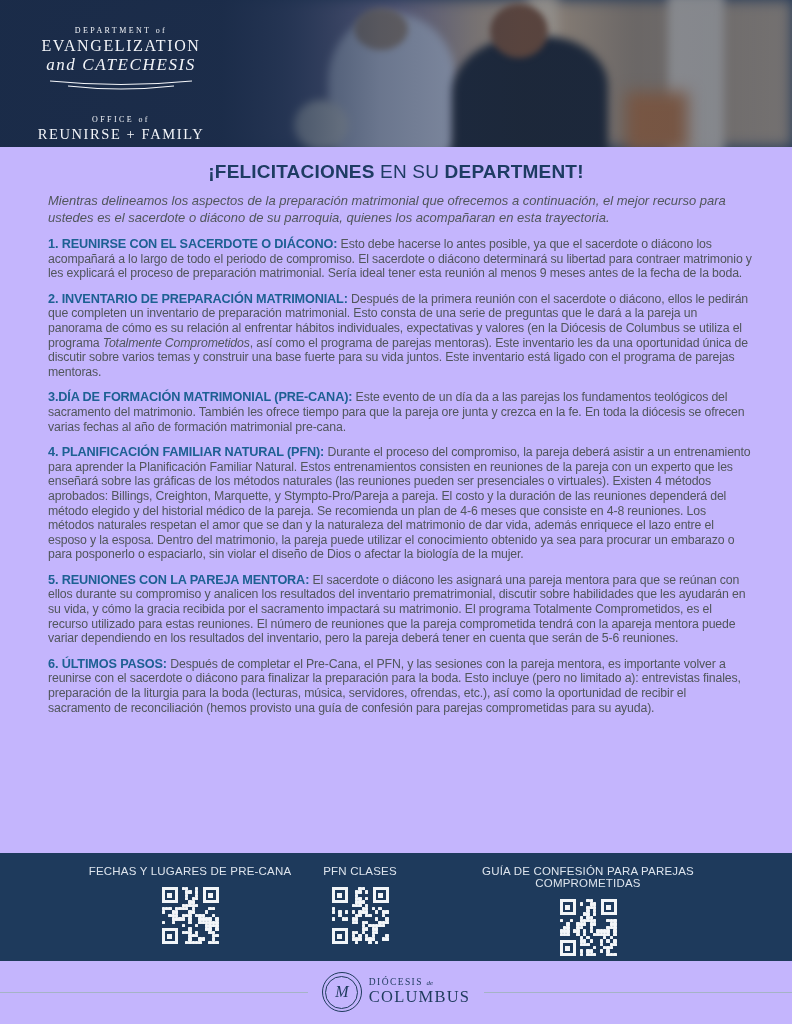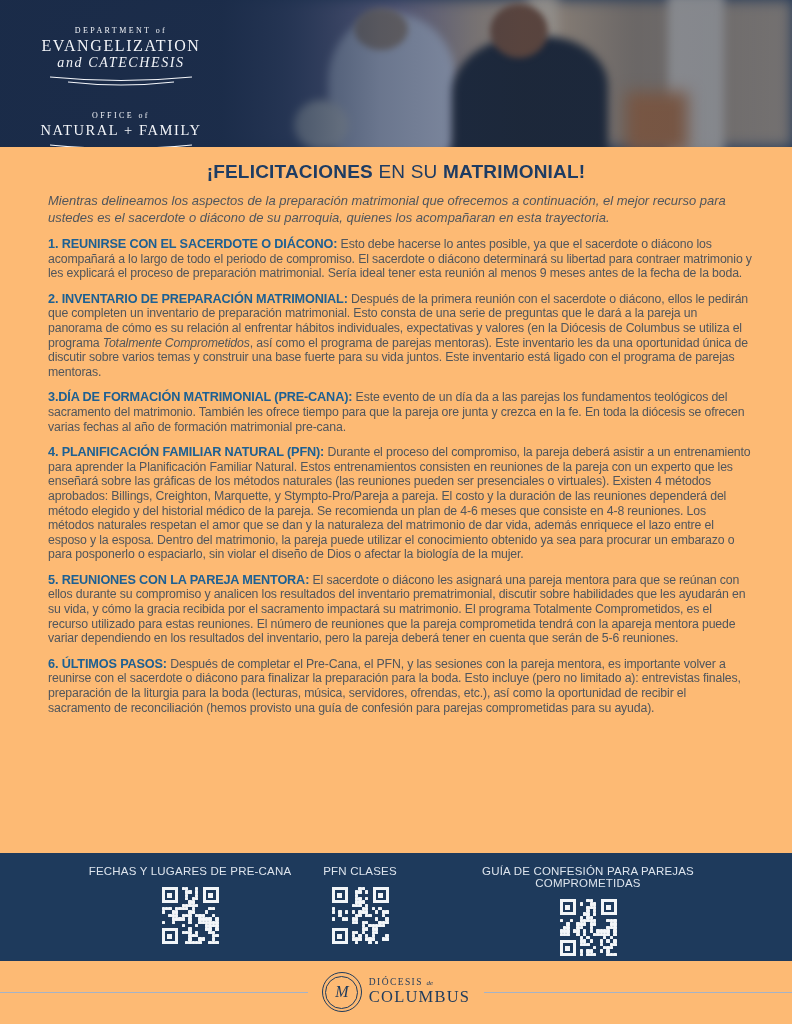--- a/index.html
+++ b/index.html
@@ -1,16 +1,16 @@
 <!DOCTYPE html>
 <html><head>
 <meta charset="utf-8">
 <style>
   html,body{margin:0;padding:0;background:#e8e8e8;}
-  .page{position:relative;width:792px;height:1024px;margin:0 auto;background:#fdba74;
+  .page{position:relative;width:792px;height:1024px;margin:0 auto;background:#c4b5fd;
         font-family:"Liberation Sans",sans-serif;overflow:hidden;}
 
   
   .hero{position:absolute;top:0;left:0;width:792px;height:147px;background:#28405f;overflow:hidden;}
   .ph{position:absolute;}
   .ph-bg{inset:0;background:linear-gradient(90deg,#2c3f63 0%,#4a5578 36%,#8e82a0 50%,#b9a48e 60%,
          #c3ab8d 70%,#9b8a76 80%,#b3a28c 100%);filter:blur(7px);}
   .ph-pillar{left:668px;top:-6px;width:56px;height:160px;background:#cfc8bd;filter:blur(5px);opacity:.92;}
   .ph-col2{left:528px;top:-6px;width:30px;height:160px;background:#d8cab4;filter:blur(6px);opacity:.8;}
   .ph-warm{left:626px;top:92px;width:62px;height:60px;background:#b06f3e;filter:blur(8px);}
@@ -19,21 +19,21 @@
   .ph-suit{left:452px;top:36px;width:156px;height:120px;background:#1c2430;border-radius:48% 42% 0 0;filter:blur(4px);}
   .ph-head{left:490px;top:4px;width:58px;height:54px;background:#7a5036;border-radius:50%;filter:blur(3px);}
   .ph-bouquet{left:294px;top:100px;width:54px;height:50px;background:#e7e5da;border-radius:50%;filter:blur(4px);}
   .hero-overlay{position:absolute;inset:0;
      background:linear-gradient(90deg,rgba(26,43,72,.98) 0%,rgba(26,43,72,.96) 28%,
      rgba(29,46,76,.55) 48%,rgba(29,46,76,.36) 66%,rgba(29,46,76,.42) 100%);}
 
   .logos{position:absolute;top:26px;left:26px;width:190px;text-align:center;color:#f3f5f9;}
   .logo-small{font-family:"Liberation Serif",serif;font-size:8px;letter-spacing:2.4px;}
   .logo-large{font-family:"Liberation Serif",serif;font-size:16px;letter-spacing:1.6px;margin-top:2px;white-space:nowrap;}
-  .logo-mid{font-family:"Liberation Serif",serif;font-size:14px;letter-spacing:1.6px;font-style:italic;}
+  .logo-mid{font-family:"Liberation Serif",serif;font-size:17px;letter-spacing:1.6px;font-style:italic;}
   .logo2 .logo-large{font-size:14.5px;}
   .swoosh{display:block;margin:3px auto 0;}
   .logo-block2{margin-top:24px;}
 
   
   .content{position:absolute;top:147px;left:0;width:792px;}
   .title{margin:14px 40px 0;text-align:center;font-size:19px;color:#1e3c63;letter-spacing:.2px;font-weight:normal;}
   .seg-b{font-weight:bold;}
   .seg-i{font-style:italic;}
   .intro{margin:10px 48px 0;font-style:italic;font-size:13px;line-height:16.5px;color:#51565c;}
@@ -90,31 +90,31 @@
         <div class="logo-small">DEPARTMENT of</div>
         <div class="logo-large">EVANGELIZATION</div>
         <div class="logo-mid">and CATECHESIS</div>
         <svg class="swoosh" width="150" height="13" viewBox="0 0 150 13">
           <path d="M4 3 Q75 10 146 3" stroke="#f3f5f9" stroke-width="1.2" fill="none"></path>
           <path d="M22 8 Q75 14 128 8" stroke="#f3f5f9" stroke-width="1.2" fill="none"></path>
         </svg>
       </div>
       <div class="logo-block2 logo2">
         <div class="logo-small">OFFICE of</div>
-        <div class="logo-large">NATURAL + FAMILY</div>
+        <div class="logo-large">REUNIRSE + FAMILY</div>
         <svg class="swoosh" width="150" height="13" viewBox="0 0 150 13">
           <path d="M4 3 Q75 10 146 3" stroke="#f3f5f9" stroke-width="1.2" fill="none"></path>
           <path d="M22 8 Q75 14 128 8" stroke="#f3f5f9" stroke-width="1.2" fill="none"></path>
         </svg>
       </div>
     </div>
   </div>
 
   <div class="content">
-    <h1 class="title"><span class="seg-b">¡FELICITACIONES </span><span>EN SU </span><span class="seg-b">MATRIMONIAL!</span></h1>
+    <h1 class="title"><span class="seg-b">¡FELICITACIONES </span><span>EN SU </span><span class="seg-b">DEPARTMENT!</span></h1>
     <p class="intro">Mientras delineamos los aspectos de la preparación matrimonial que ofrecemos a continuación, el mejor recurso para ustedes es el sacerdote o diácono de su parroquia, quienes los acompañaran en esta trayectoria.</p>
 
     <p class="section"><span class="sec-head">1. REUNIRSE CON EL SACERDOTE O DIÁCONO:</span> <span><span>Esto debe hacerse lo antes posible, ya que el sacerdote o diácono los acompañará a lo largo de todo el periodo de compromiso. El sacerdote o diácono determinará su libertad para contraer matrimonio y les explicará el proceso de preparación matrimonial. Sería ideal tener esta reunión al menos 9 meses antes de la fecha de la boda.</span></span></p>
 
     <p class="section"><span class="sec-head">2. INVENTARIO DE PREPARACIÓN MATRIMONIAL:</span> <span><span>Después de la primera reunión con el sacerdote o diácono, ellos le pedirán que completen un inventario de preparación matrimonial. Esto consta de una serie de preguntas que le dará a la pareja un panorama de cómo es su relación al enfrentar hábitos individuales, expectativas y valores (en la Diócesis de Columbus se utiliza el programa </span><span class="seg-i">Totalmente Comprometidos</span><span>, así como el programa de parejas mentoras). Este inventario les da una oportunidad única de discutir sobre varios temas y construir una base fuerte para su vida juntos. Este inventario está ligado con el programa de parejas mentoras.</span></span></p>
 
     <p class="section"><span class="sec-head">3.DÍA DE FORMACIÓN MATRIMONIAL (PRE-CANA):</span> <span><span>Este evento de un día da a las parejas los fundamentos teológicos del sacramento del matrimonio. También les ofrece tiempo para que la pareja ore junta y crezca en la fe. En toda la diócesis se ofrecen varias fechas al año de formación matrimonial pre-cana.</span></span></p>
 
     <p class="section"><span class="sec-head">4. PLANIFICACIÓN FAMILIAR NATURAL (PFN):</span> <span><span>Durante el proceso del compromiso, la pareja deberá asistir a un entrenamiento para aprender la Planificación Familiar Natural. Estos entrenamientos consisten en reuniones de la pareja con un experto que les enseñará sobre las gráficas de los métodos naturales (las reuniones pueden ser presenciales o virtuales). Existen 4 métodos aprobados: Billings, Creighton, Marquette, y Stympto-Pro/Pareja a pareja. El costo y la duración de las reuniones dependerá del método elegido y del historial médico de la pareja. Se recomienda un plan de 4-6 meses que consiste en 4-8 reuniones. Los métodos naturales respetan el amor que se dan y la naturaleza del matrimonio de dar vida, además enriquece el lazo entre el esposo y la esposa. Dentro del matrimonio, la pareja puede utilizar el conocimiento obtenido ya sea para procurar un embarazo o para posponerlo o espaciarlo, sin violar el diseño de Dios o afectar la biología de la mujer.</span></span></p>
 

